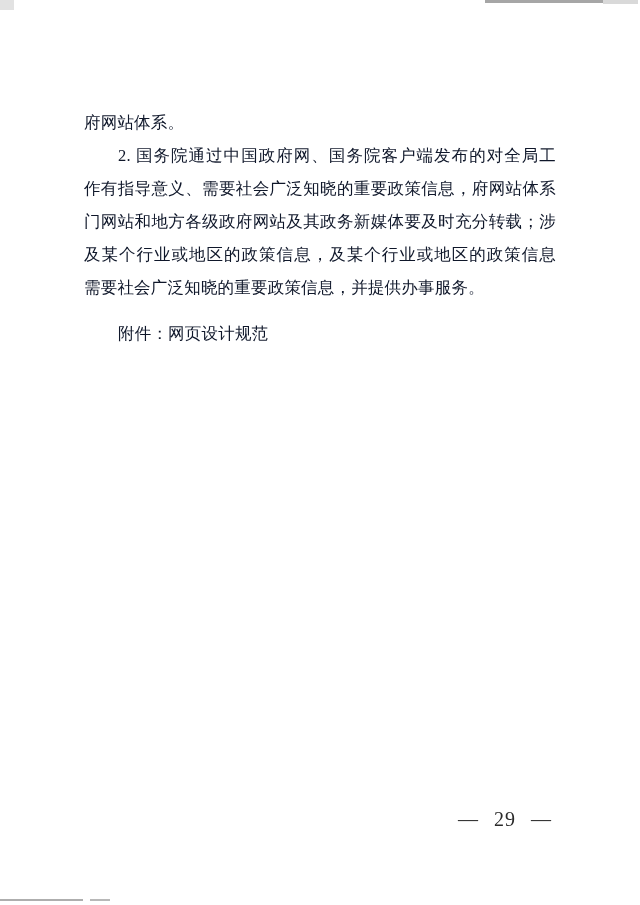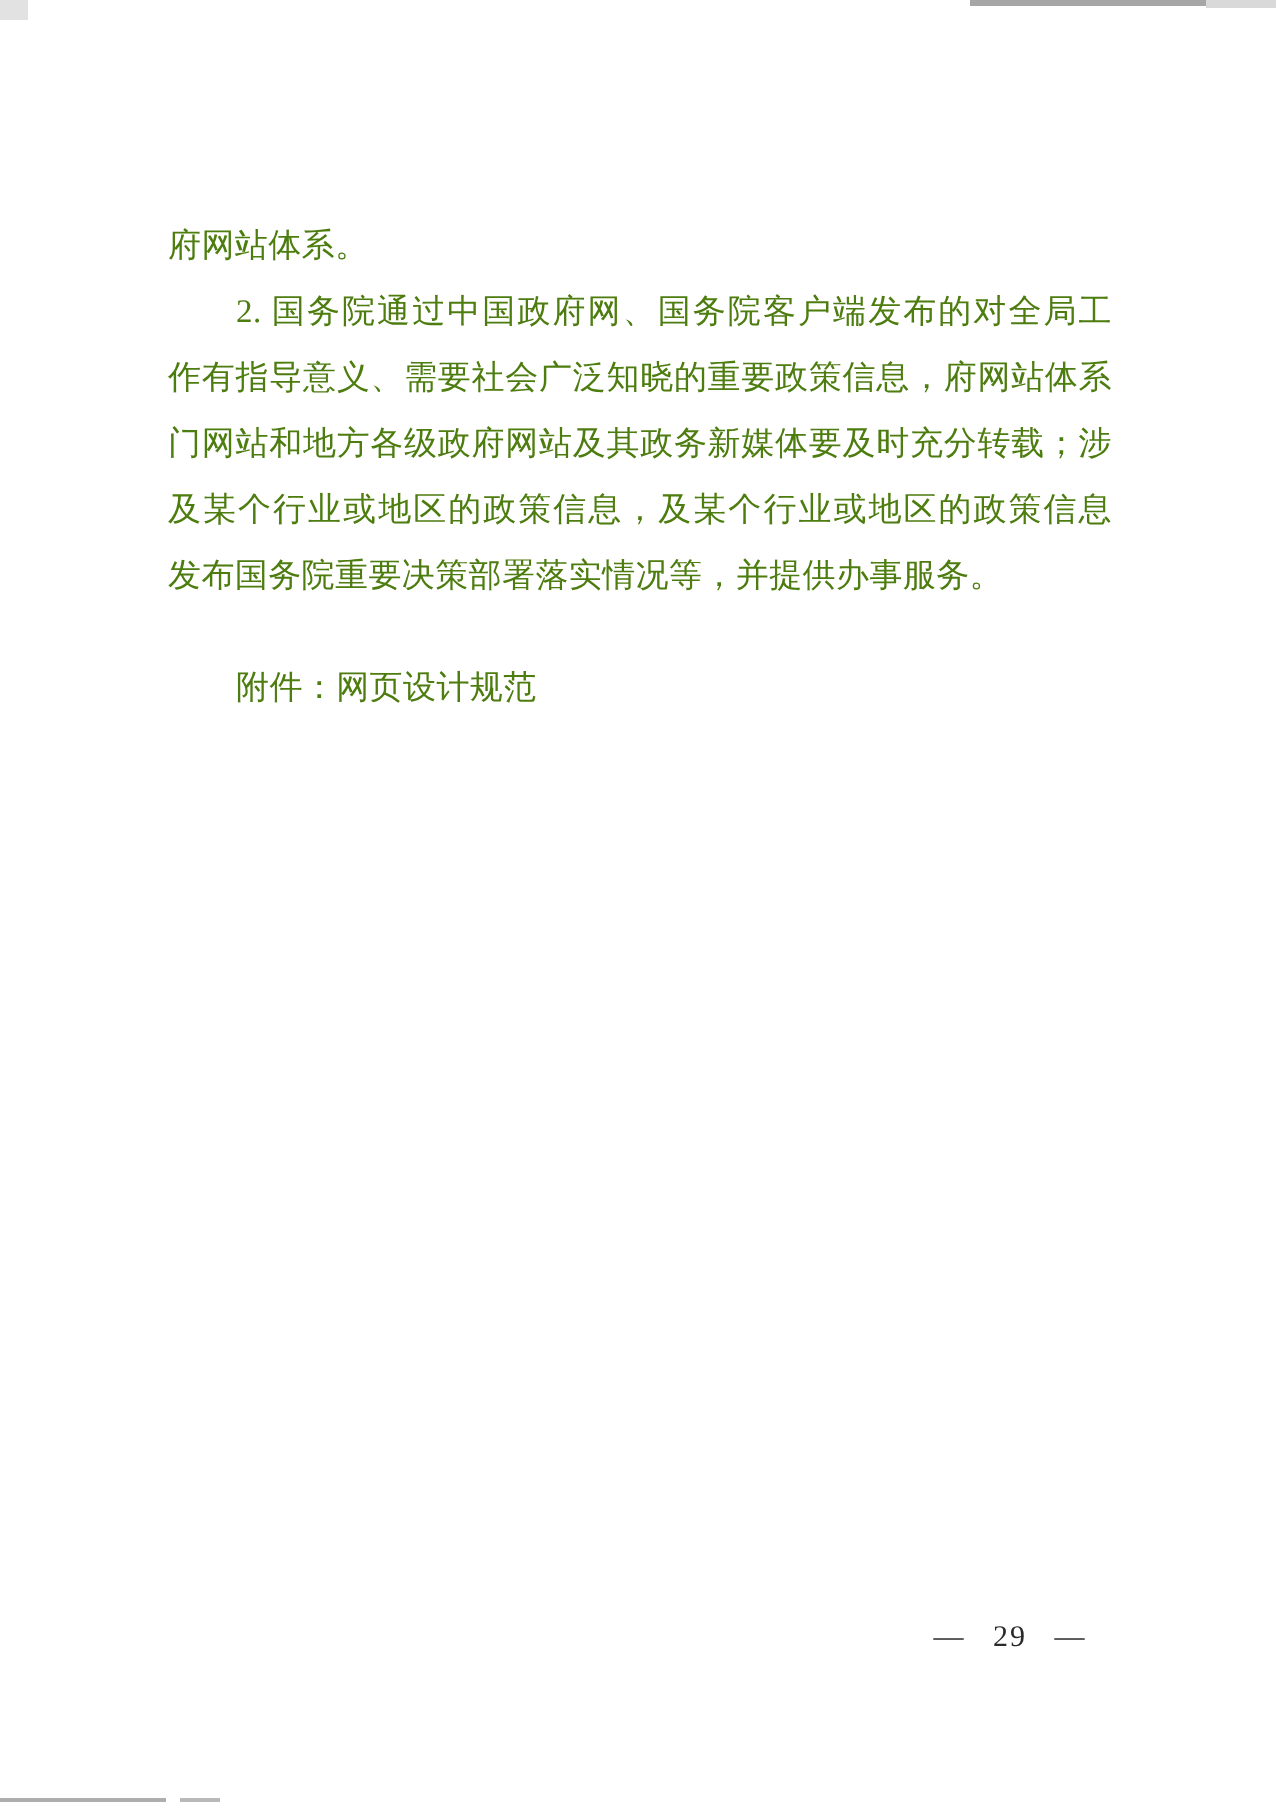--- a/index.html
+++ b/index.html
@@ -15,50 +15,50 @@
     overflow: hidden;
     font-family: "Liberation Serif", "DejaVu Serif", serif;
   }
 
   
   .textblock {
     position: absolute;
     left: 84px;
     top: 106px;
     width: 472px;
-    color: #4d7c0f;
+    color: #0f172a;
   }
   .line {
     font-size: 16.5px;
     line-height: 33px;
     height: 33px;
     white-space: normal;
     text-align: left;
     letter-spacing: 0.2px;
   }
   .line.justify {
     text-align: justify;
     text-align-last: justify;
   }
   .line.indent {
     padding-left: 34px;
     box-sizing: border-box;
   }
   .line.gap {
-    margin-top: 23px;
+    margin-top: 13px;
   }
 
   
   .pagenum {
     position: absolute;
     top: 808px;
     left: 440px;
     width: 130px;
     text-align: center;
-    font-size: 15px;
+    font-size: 20px;
     line-height: 22px;
     color: #2a2a2a;
     letter-spacing: 1px;
     word-spacing: 9px;
   }
 
   
   .art {
     position: absolute;
     pointer-events: none;
@@ -79,19 +79,19 @@
   <div class="art art-top-fade"></div>
   <div class="art art-bottom-a"></div>
   <div class="art art-bottom-b"></div>
 
   <div class="textblock">
       <div class="line">府网站体系。</div>
       <div class="line indent justify">2. 国务院通过中国政府网、国务院客户端发布的对全局工</div>
       <div class="line justify">作有指导意义、需要社会广泛知晓的重要政策信息，府网站体系</div>
       <div class="line justify">门网站和地方各级政府网站及其政务新媒体要及时充分转载；涉</div>
       <div class="line justify">及某个行业或地区的政策信息，及某个行业或地区的政策信息</div>
-      <div class="line">发布国务院重要决策部署落实情况等，并提供办事服务。</div>
+      <div class="line">需要社会广泛知晓的重要政策信息，并提供办事服务。</div>
       <div class="line indent gap">附件：网页设计规范</div>
     </div>
 
   <div class="pagenum">— 29 —</div>
 
 </div>
 
 </body></html>

